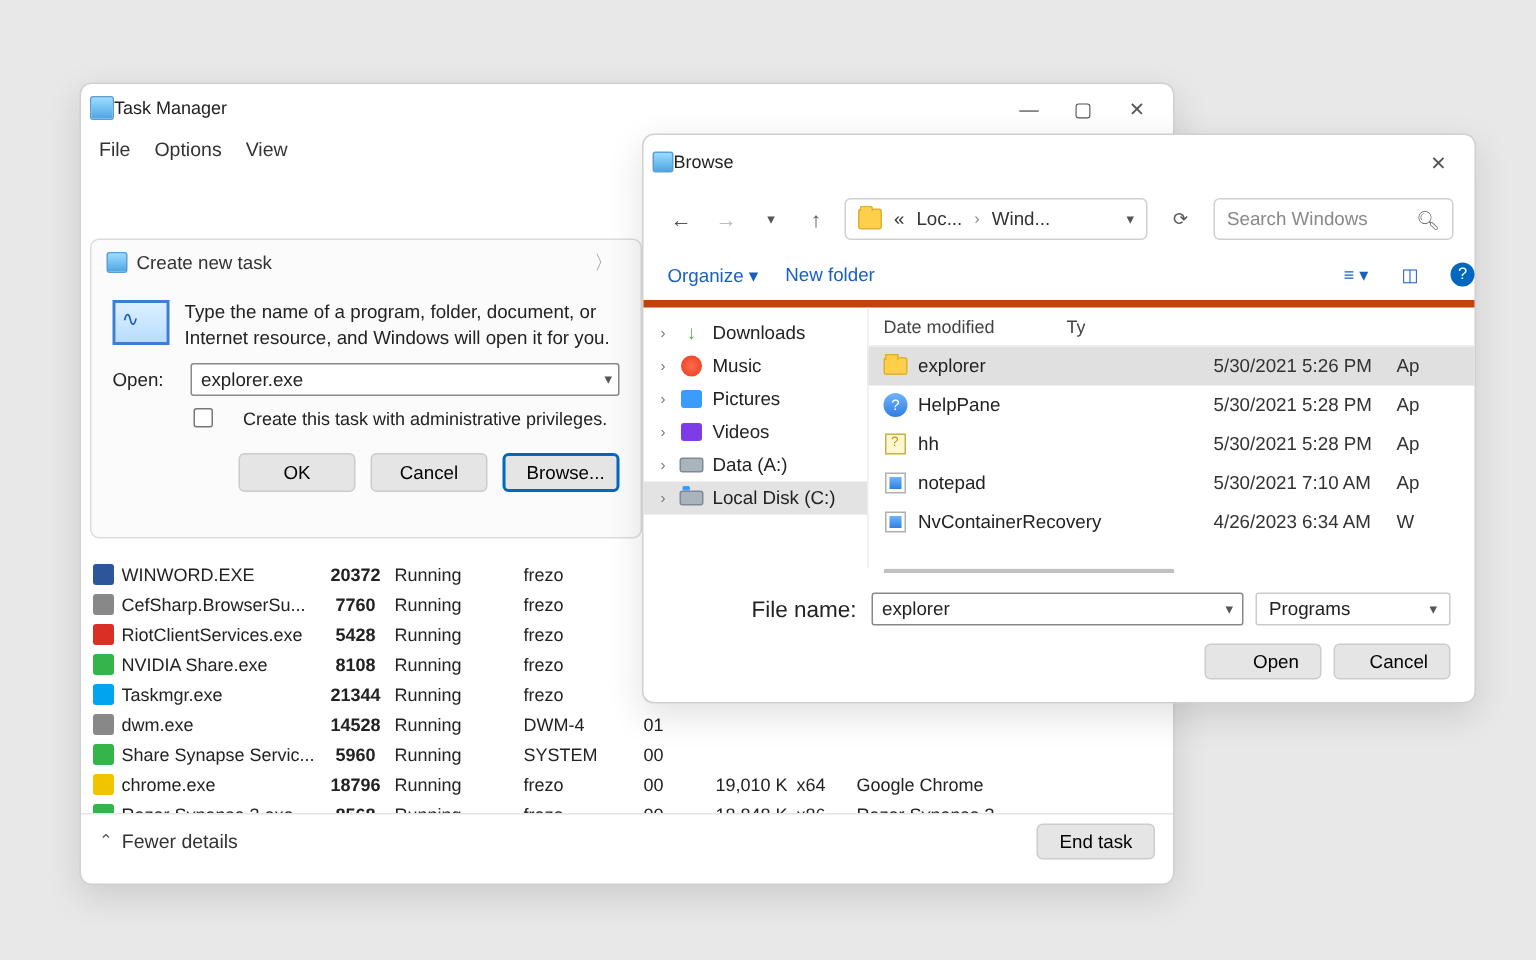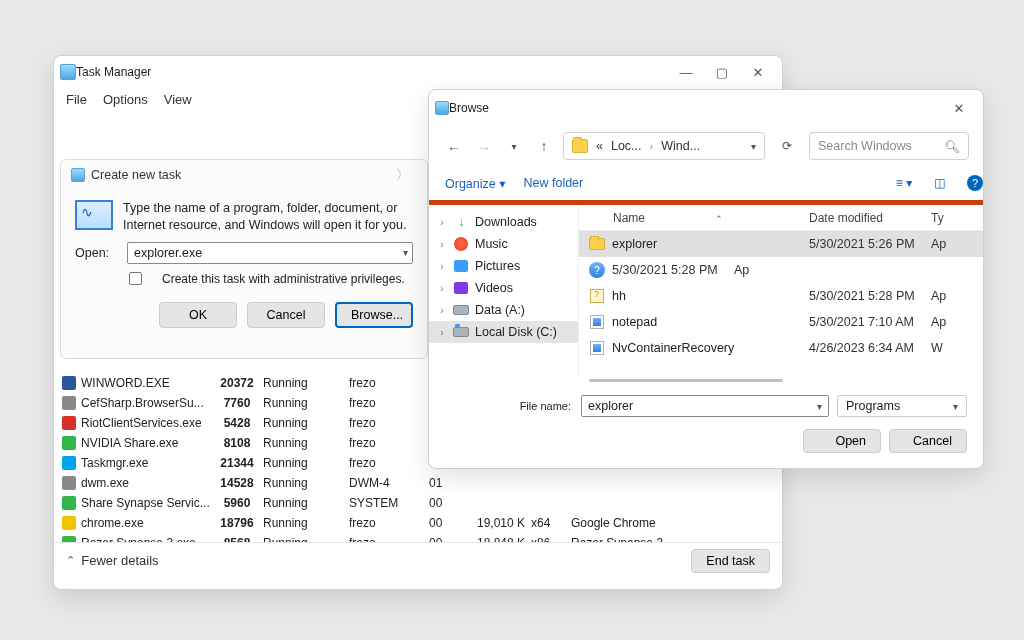--- a/index.html
+++ b/index.html
@@ -141,21 +141,21 @@
 .fl-head .t{flex:0 0 20px;}
 .fl-row{display:flex;align-items:center;height:26px;padding:0 10px;font-size:12.5px;color:#222;cursor:pointer;}
 .fl-row.sel{background:#e0e0e0;}
 .fl-row .ic{width:16px;height:16px;margin-right:7px;display:flex;align-items:center;justify-content:center;}
 .fl-row .n{width:197px;white-space:nowrap;overflow:hidden;}
 .fl-row .d{width:122px;color:#333;}
 .fl-row .t{flex:0 0 20px;color:#333;}
 .br-slider{height:6px;margin:0 200px 0 160px;border-top:3px solid #c0c0c0;border-radius:2px;}
 
 .file-row{display:flex;align-items:center;gap:8px;padding:10px 16px 4px 16px;}
-.file-row label{width:128px;text-align:right;font-size:11px;color:#222;padding-right:2px;}
+.file-row label{width:128px;text-align:right;font-size:15px;color:#222;padding-right:2px;}
 .file-combo{flex:1;display:flex;align-items:center;border:1px solid #888;height:22px;padding:0 6px;font-size:12.5px;border-radius:2px;}
 .file-combo .dd{margin-left:auto;font-size:10px;color:#555;}
 .filter{width:130px;display:flex;align-items:center;border:1px solid #ccc;height:22px;padding:0 8px;font-size:12.5px;border-radius:2px;}
 .filter .dd{margin-left:auto;font-size:10px;color:#555;}
 .br-btns{display:flex;gap:8px;justify-content:flex-end;padding:8px 16px 0 16px;}
 .br-btns .btn{width:78px;text-align:right;}
 
 
 .pi-blue{background:#2b579a;} .pi-red{background:#d93025;} .pi-green{background:#35b44a;}
 .pi-teal{background:#00a4ef;} .pi-gray{background:#888;}
@@ -413,35 +413,35 @@
         <div class="tree-item sel">
           <span class="chev">›</span>
           <span class="ic">
             <span class="drive-ic c"></span>
           </span>
           <span>Local Disk (C:)</span>
         </div>
       </div>
     <div class="file-list">
       <div class="fl-head">
-        <div class="n"><span style="display:inline-block;width:24px;"></span><span>Name</span><span class="sort" style="margin-left:70px">⌃</span></div>
         <div class="d"><span>Date modified</span></div>
         <div class="t"><span>Ty</span></div>
       </div>
       <div id="files">
           <div class="fl-row sel">
             <span class="ic">
               <span class="folder-small"></span>
             </span>
             <span class="n">explorer</span>
             <span class="d">5/30/2021 5:26 PM</span>
             <span class="t">Ap</span>
           </div>
           <div class="fl-row">
             <span class="ic help-ic">?</span>
+            <span class="n">HelpPane</span>
             <span class="d">5/30/2021 5:28 PM</span>
             <span class="t">Ap</span>
           </div>
           <div class="fl-row">
             <span class="ic">
               <span class="hh-ic"></span>
             </span>
             <span class="n">hh</span>
             <span class="d">5/30/2021 5:28 PM</span>
             <span class="t">Ap</span>

